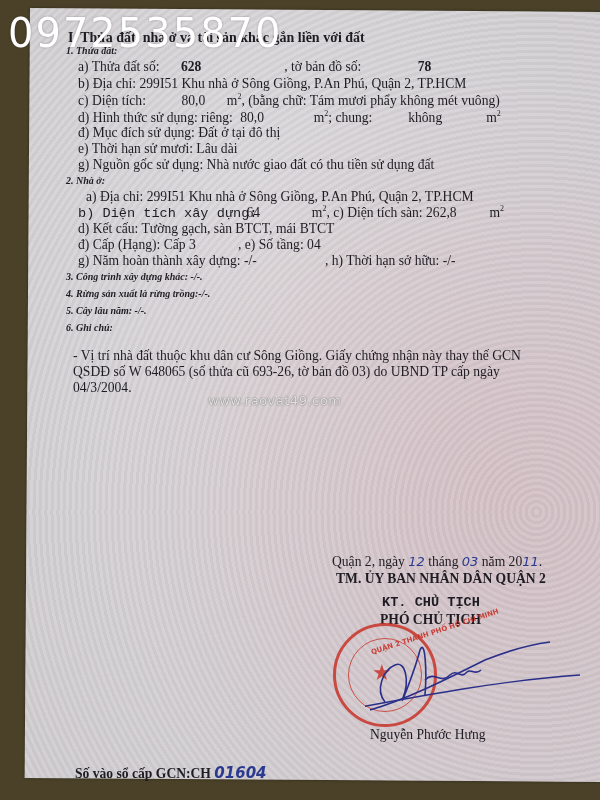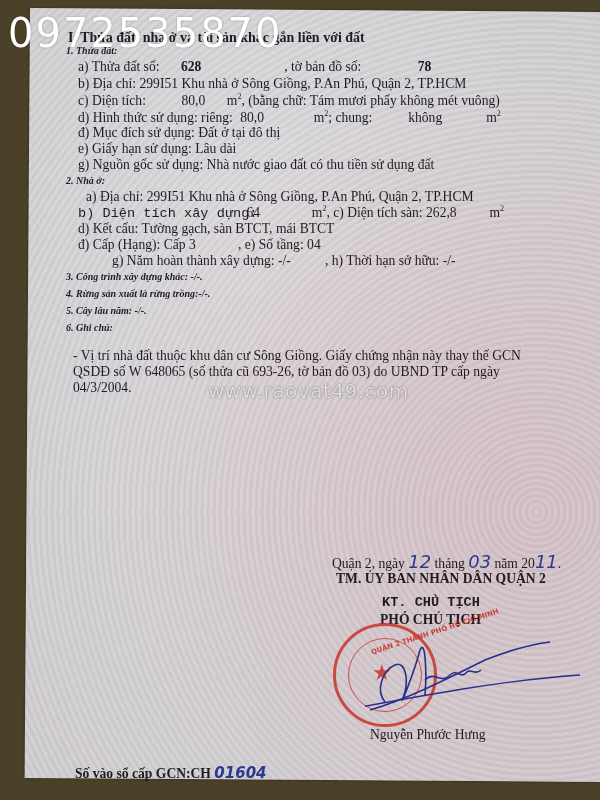--- a/index.html
+++ b/index.html
@@ -20,31 +20,31 @@
     }
     .paper::before {
       content: ""; position: absolute; inset: 0;
       background: repeating-radial-gradient(circle at 85% 65%, rgba(255,255,255,0.06) 0 3px, rgba(0,0,0,0.03) 3px 6px);
     }
     .line { position: absolute; font-size: 13.6px; white-space: nowrap; line-height: 16px; }
     .h1 { font-weight: bold; font-size: 14px; }
     .sec { font-weight: bold; font-style: italic; font-size: 10px; }
     .bold { font-weight: bold; }
     sup { font-size: 8px; vertical-align: 6px; line-height: 0; }
-    .hand { font-family: "DejaVu Sans", sans-serif; color: #2b3a8f; font-style: italic; font-size: 18px; }
+    .hand { font-family: "DejaVu Sans", sans-serif; color: #2b3a8f; font-style: italic; font-size: 13px; }
     .phone {
       position: absolute; left: 8px; top: 10px;
       font-family: "DejaVu Sans", sans-serif; 
       font-size: 40px; color: #ffffff; letter-spacing: 2px;
       text-shadow: 0 0 2px rgba(0,0,0,0.35);
       z-index: 5;
     }
     .watermark {
-      position: absolute; left: 208px; top: 379px;
-      font-family: "DejaVu Sans", sans-serif; font-size: 20px;
+      position: absolute; left: 208px; top: 393px;
+      font-family: "DejaVu Sans", sans-serif; font-size: 13px;
       color: rgba(245,245,245,0.85);
       text-shadow: 0 0 1px rgba(90,90,90,0.9), 0 0 2px rgba(120,120,120,0.6);
       letter-spacing: 0.5px;
       z-index: 5;
     }
     .seal {
       position: absolute; left: 333px; top: 623px; width: 104px; height: 104px;
       border-radius: 50%; border: 3px solid rgba(200,50,40,0.85);
       box-sizing: border-box;
     }
@@ -85,39 +85,39 @@
   <span><span>m</span><sup>2</sup></span><span>, (bằng chữ: Tám mươi phẩy không mét vuông)</span>
 </div>
 
 <div class="line" style="left:78px;top:110px;">
   <span>d) Hình thức sử dụng: riêng:</span>
   <span style="display:inline-block;width:70px;padding-left:4px;">80,0</span>
   <span><span>m</span><sup>2</sup></span><span style="display:inline-block;width:80px;">; chung:</span><span style="display:inline-block;width:78px;">không</span><span><span>m</span><sup>2</sup></span>
 </div>
 
 <div class="line" style="left:78px;top:125px;">đ) Mục đích sử dụng:  Đất ở tại đô thị</div>
-<div class="line" style="left:78px;top:141px;">e) Giấy hạn sử dụng:  Lâu dài</div>
+<div class="line" style="left:78px;top:141px;">e) Thời hạn sử mươi:  Lâu dài</div>
 <div class="line" style="left:78px;top:157px;">g) Nguồn gốc sử dụng:  Nhà nước giao đất có thu tiền sử dụng đất</div>
 
 <div class="line sec" style="left:66px;top:173px;">2. Nhà ở:</div>
 <div class="line" style="left:86px;top:189px;">a) Địa chỉ:  299I51 Khu nhà ở Sông Giồng, P.An Phú, Quận 2, TP.HCM</div>
 
 <div class="line" style="left:78px;top:205px;">
   <span style="display:inline-block;width:165px;font-family:Liberation Mono, monospace;">b) Diện tích xây dựng:</span>
   <span style="display:inline-block;width:62px;">64</span>
   <span><span>m</span><sup>2</sup></span><span>, c) Diện tích sàn:</span>
   <span style="display:inline-block;width:60px;">262,8</span>
   <span><span>m</span><sup>2</sup></span>
 </div>
 
 <div class="line" style="left:78px;top:221px;">d) Kết cấu:  Tường gạch, sàn BTCT, mái BTCT</div>
 <div class="line" style="left:78px;top:237px;">
   <span style="display:inline-block;width:160px;">đ) Cấp (Hạng):  Cấp 3</span><span>, e) Số tầng:  04</span>
 </div>
-<div class="line" style="left:78px;top:253px;text-align:center;">
+<div class="line" style="left:78px;top:253px;">
   <span style="display:inline-block;width:247px;">g) Năm hoàn thành xây dựng: -/-</span><span>, h) Thời hạn sở hữu:  -/-</span>
 </div>
 
 <div class="line sec" style="left:66px;top:269px;">3. Công trình xây dựng khác: -/-.</div>
 <div class="line sec" style="left:66px;top:286px;">4. Rừng sản xuất là rừng trồng:-/-.</div>
 <div class="line sec" style="left:66px;top:303px;">5. Cây lâu năm:  -/-.</div>
 <div class="line sec" style="left:66px;top:320px;">6. Ghi chú:</div>
 
 <div class="line" style="left:73px;top:348px;">- Vị trí nhà đất thuộc khu dân cư Sông Giồng. Giấy chứng nhận này thay thế GCN</div>
 <div class="line" style="left:73px;top:364px;">QSDĐ số W 648065 (số thửa cũ 693-26, tờ bản đồ 03) do UBND TP cấp ngày</div>

